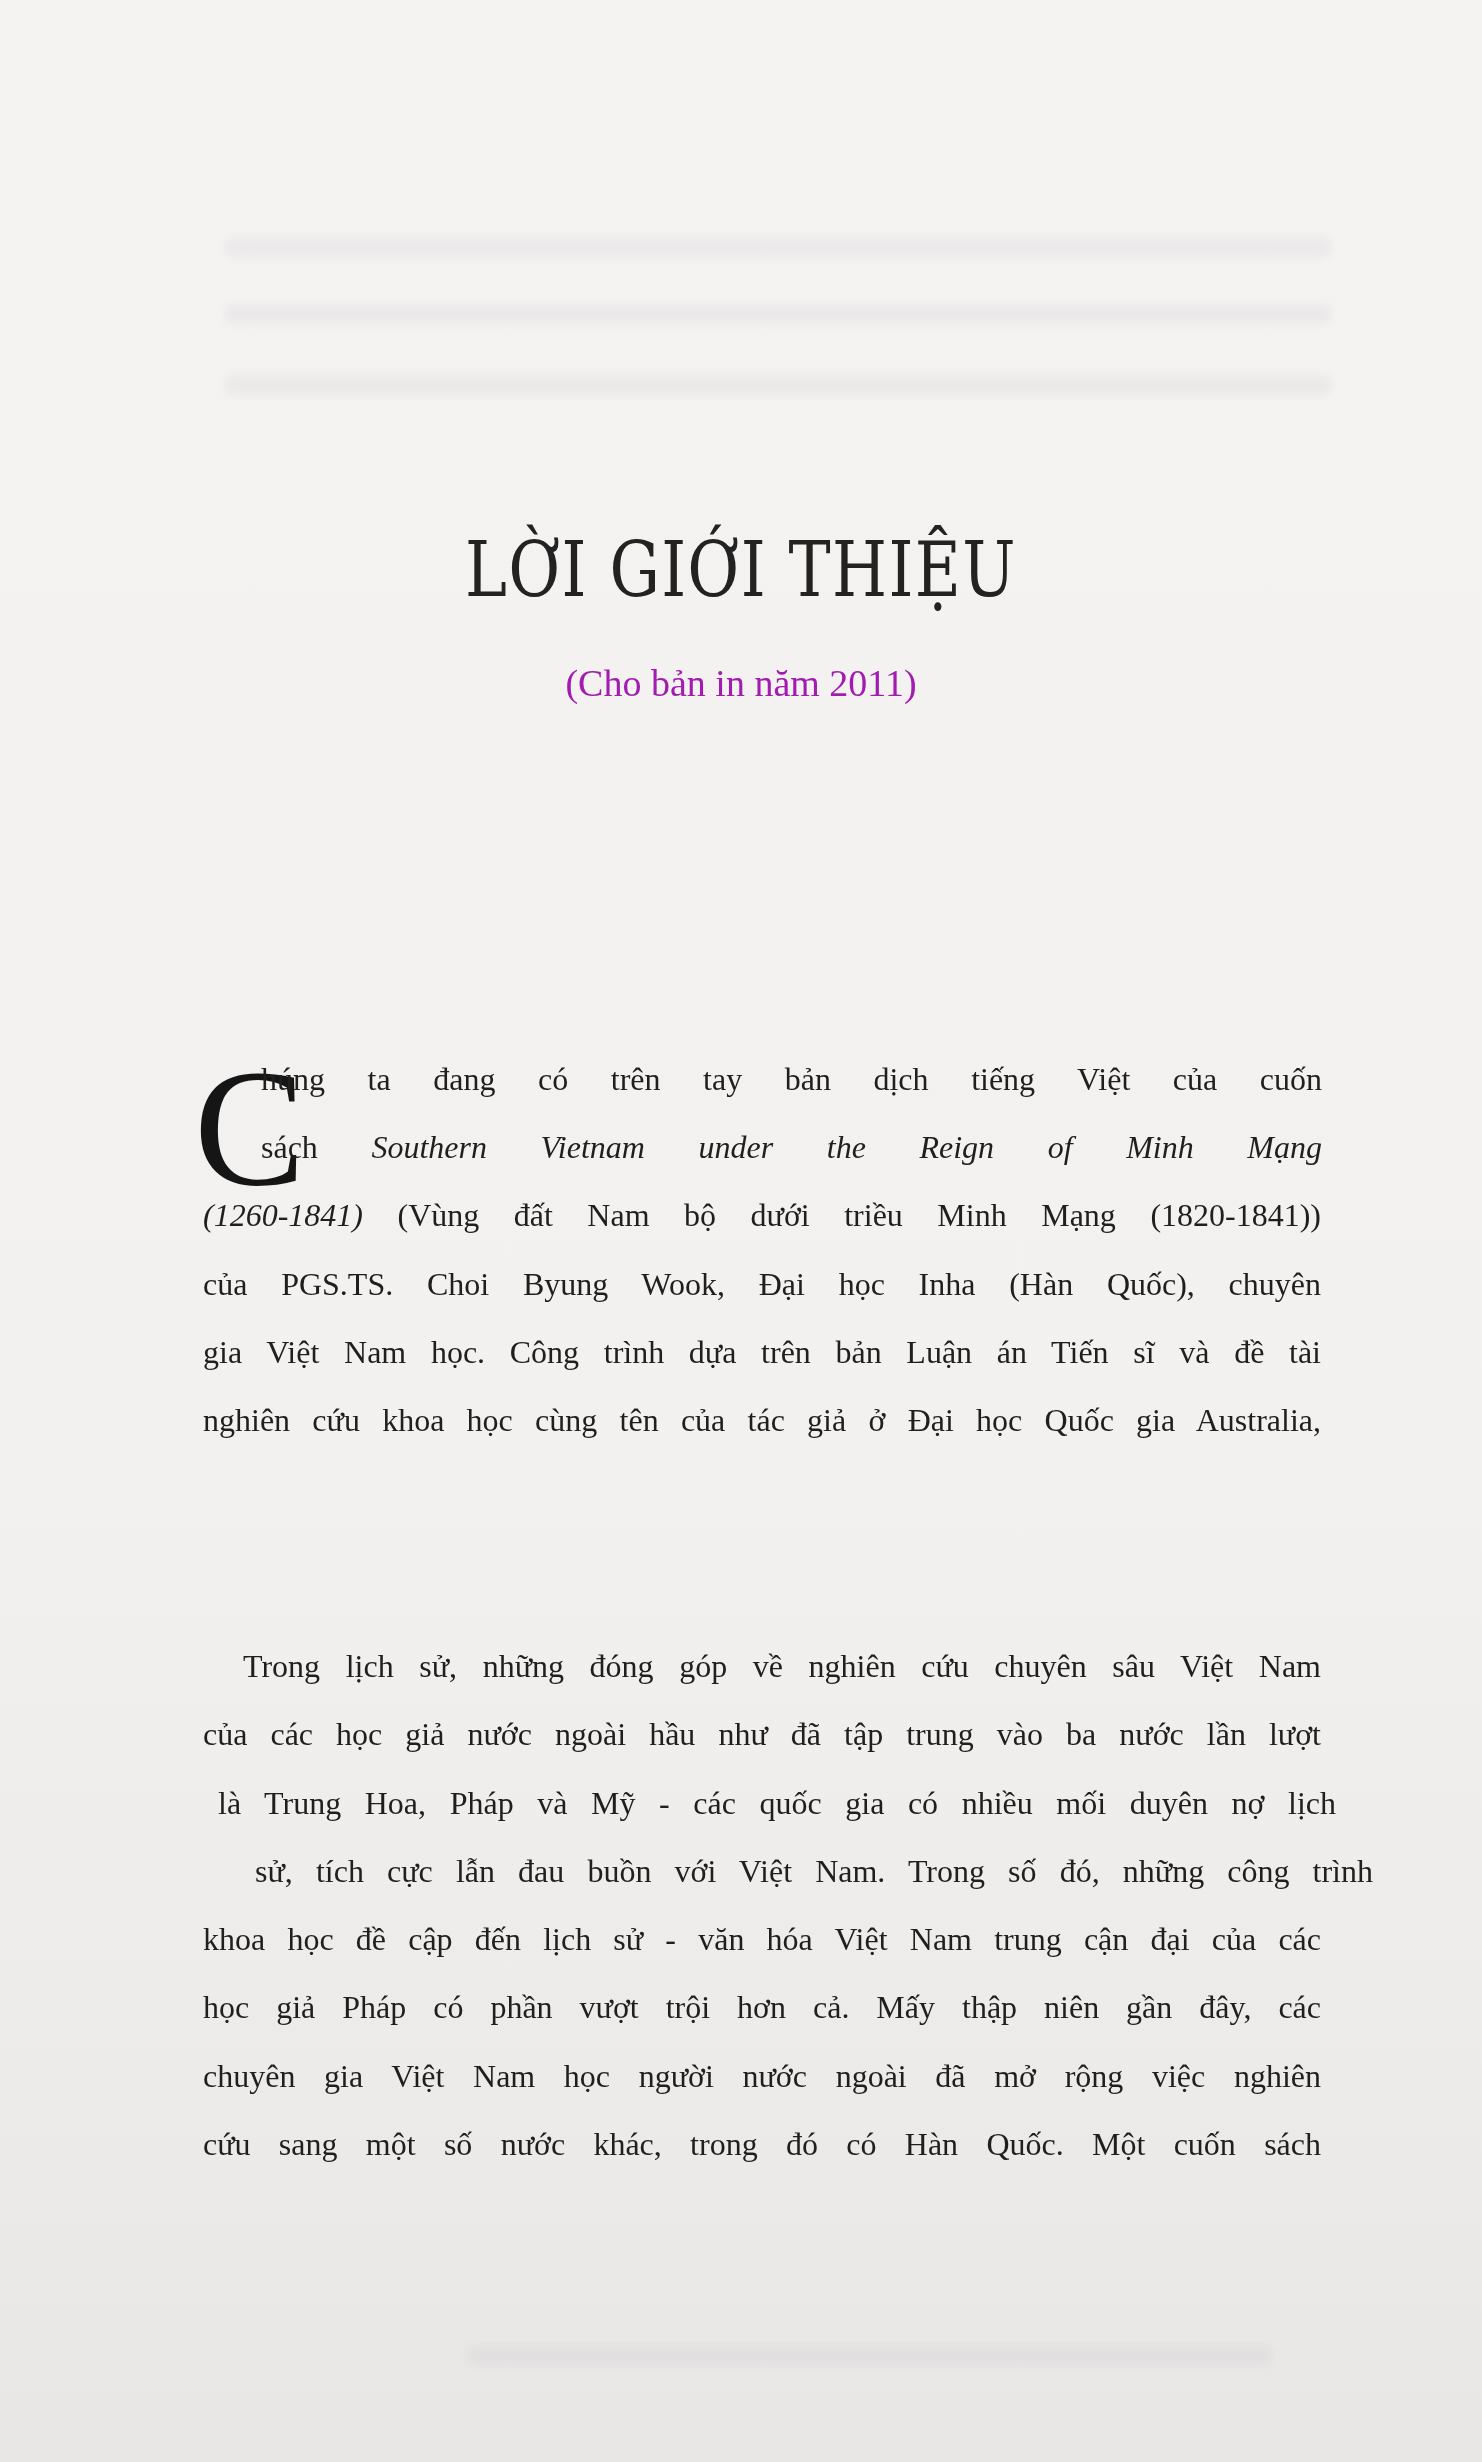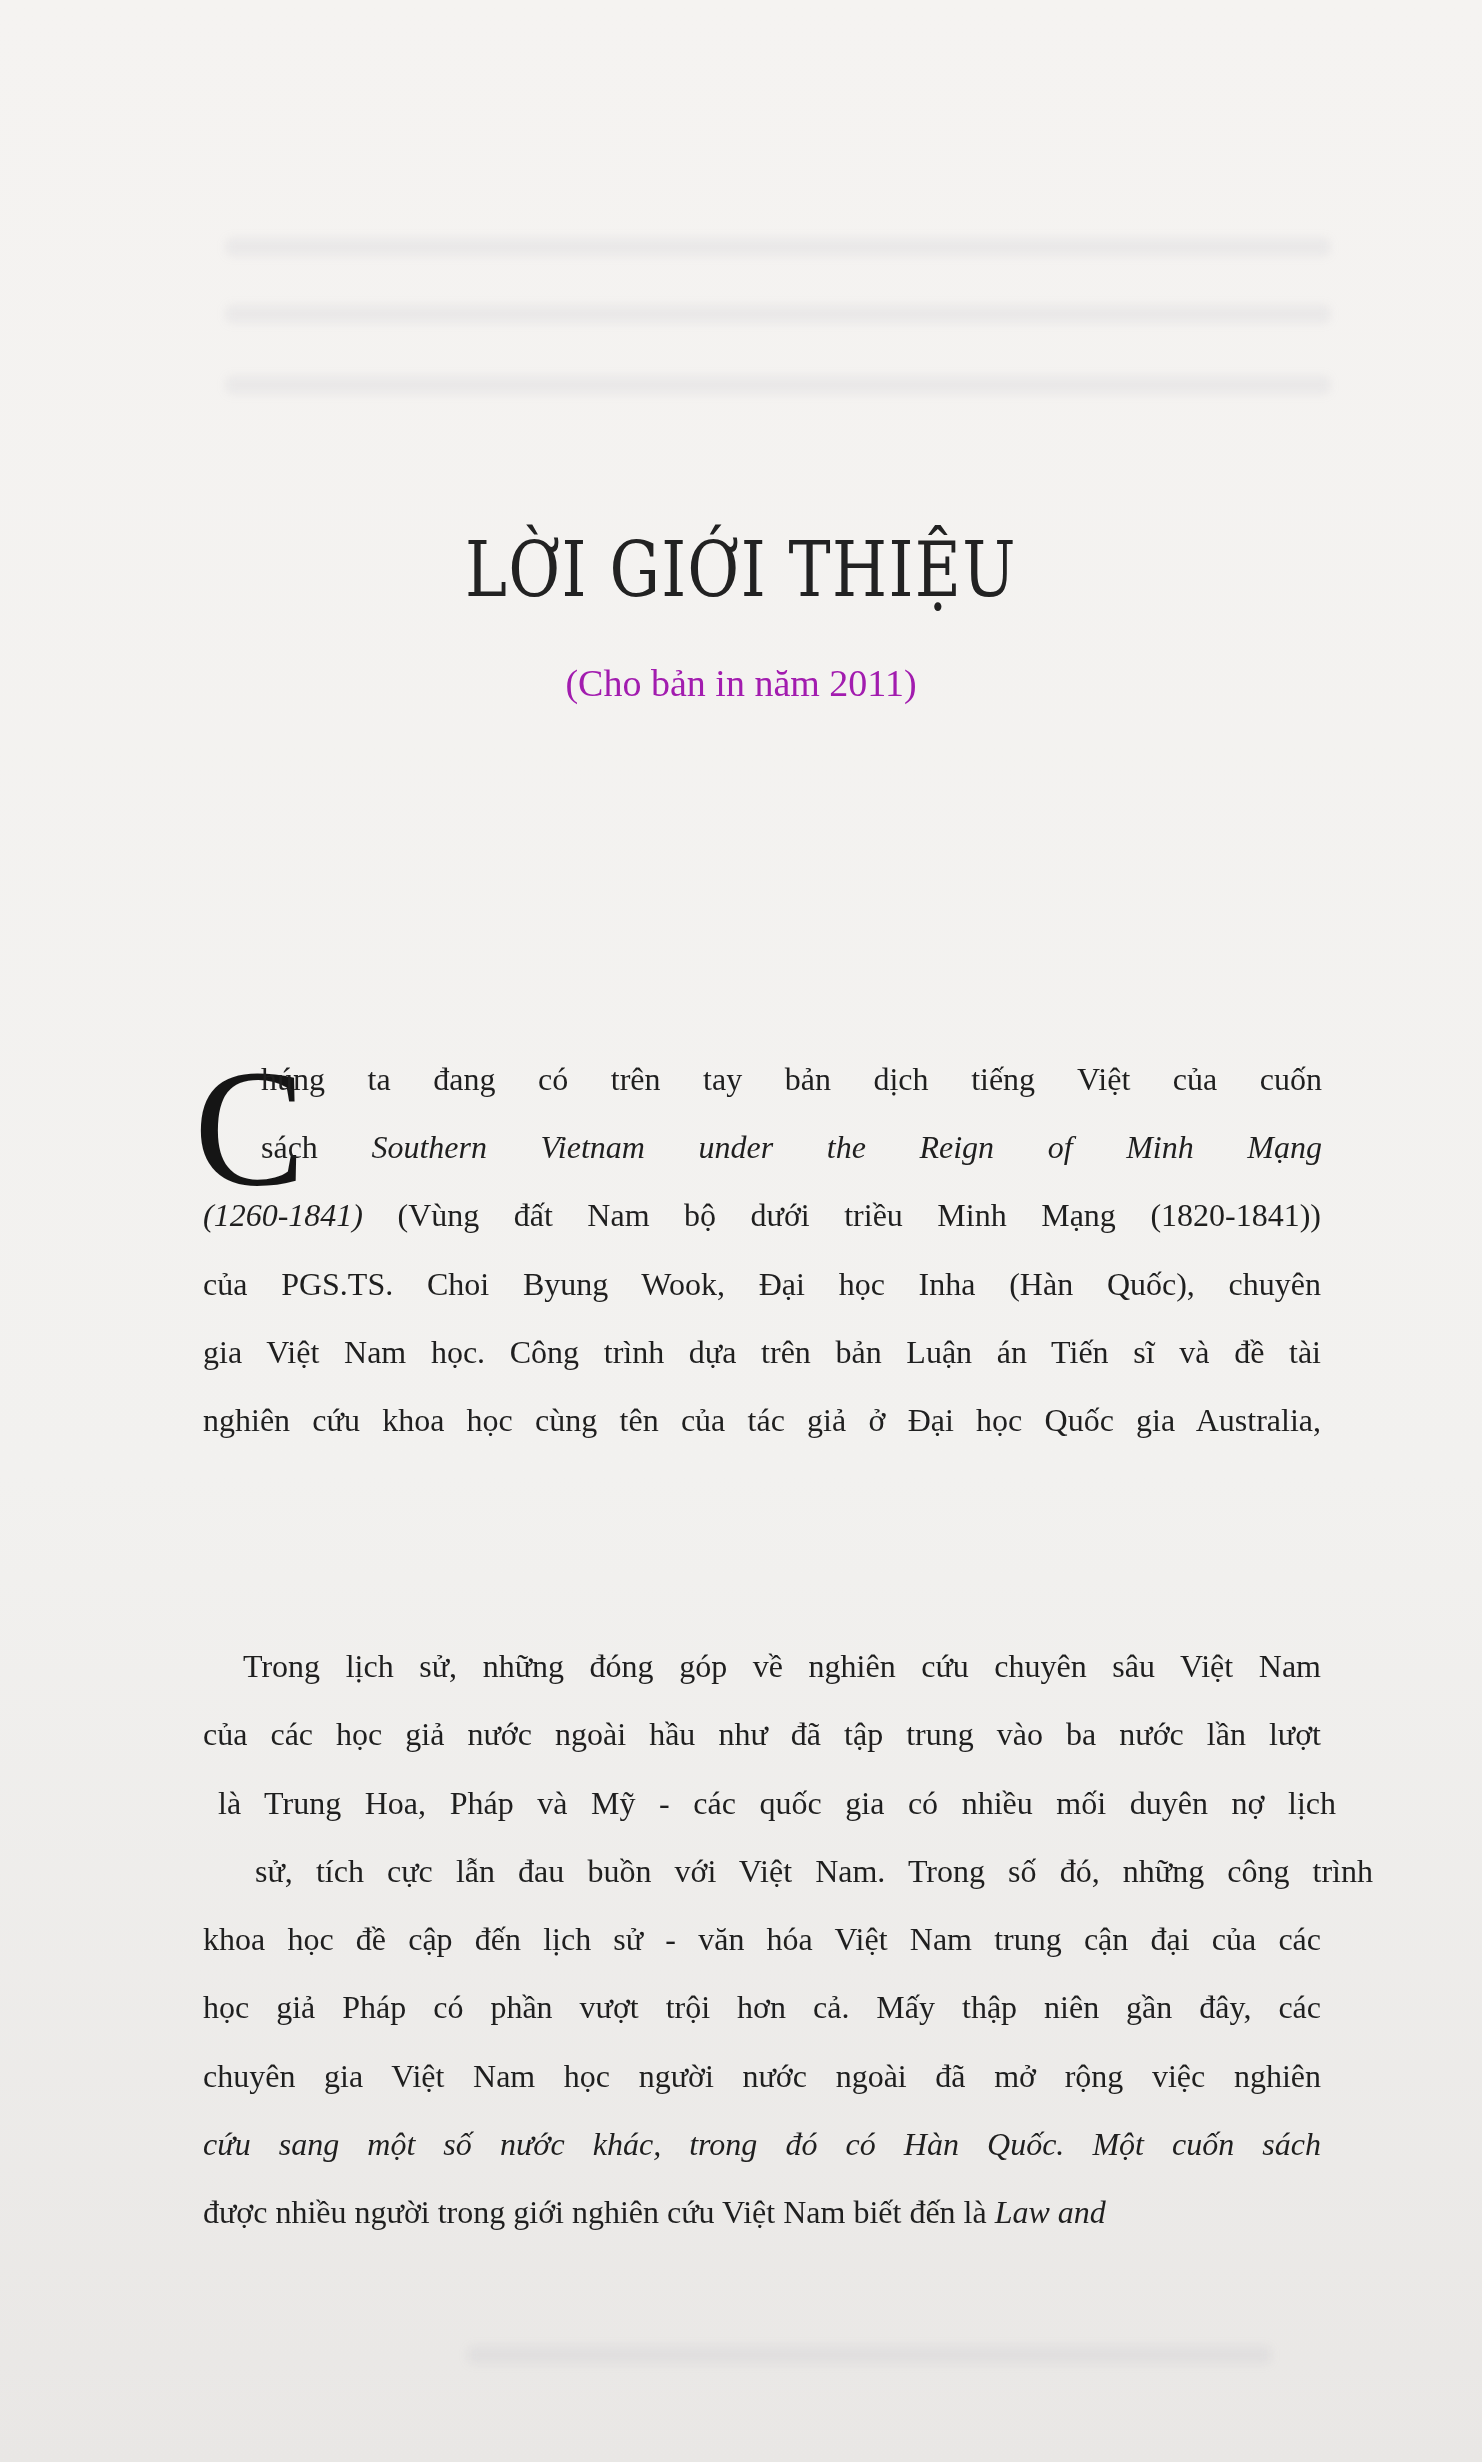--- a/index.html
+++ b/index.html
@@ -114,17 +114,16 @@
       <div class="line" style="top: 341px; left: 0px; width: 1118px;"><span>nghiên cứu khoa học cùng tên của tác giả ở Đại học Quốc gia Australia,</span></div>
     </div>
     <div class="body-text" style="top: 1648px; height: 614px;">
       <div class="line" style="top: 0px; left: 40px; width: 1078px;"><span>Trong lịch sử, những đóng góp về nghiên cứu chuyên sâu Việt Nam</span></div>
       <div class="line" style="top: 68px; left: 0px; width: 1118px;"><span>của các học giả nước ngoài hầu như đã tập trung vào ba nước lần lượt</span></div>
       <div class="line" style="top: 137px; left: 3px; width: 1118px; margin-left: 12px;"><span>là Trung Hoa, Pháp và Mỹ - các quốc gia có nhiều mối duyên nợ lịch</span></div>
       <div class="line" style="top: 205px; left: 12px; width: 1118px; margin-left: 40px;"><span>sử, tích cực lẫn đau buồn với Việt Nam. Trong số đó, những công trình</span></div>
       <div class="line" style="top: 273px; left: 0px; width: 1118px;"><span>khoa học đề cập đến lịch sử - văn hóa Việt Nam trung cận đại của các</span></div>
       <div class="line" style="top: 341px; left: 0px; width: 1118px;"><span>học giả Pháp có phần vượt trội hơn cả. Mấy thập niên gần đây, các</span></div>
       <div class="line" style="top: 410px; left: 0px; width: 1118px;"><span>chuyên gia Việt Nam học người nước ngoài đã mở rộng việc nghiên</span></div>
-      <div class="line" style="top: 478px; left: 0px; width: 1118px; font-style: italic;"><span>cứu sang một số nước khác, trong đó có Hàn Quốc. Một cuốn sách</span></div>
-      <div class="line last" style="top: 546px; left: 0px; width: 1118px;"><span>được nhiều người trong giới nghiên cứu Việt Nam biết đến là </span><em>Law and</em></div>
+      <div class="line" style="top: 478px; left: 0px; width: 1118px;"><span>cứu sang một số nước khác, trong đó có Hàn Quốc. Một cuốn sách</span></div>
     </div>
   </div>
 
 
 </body></html>

